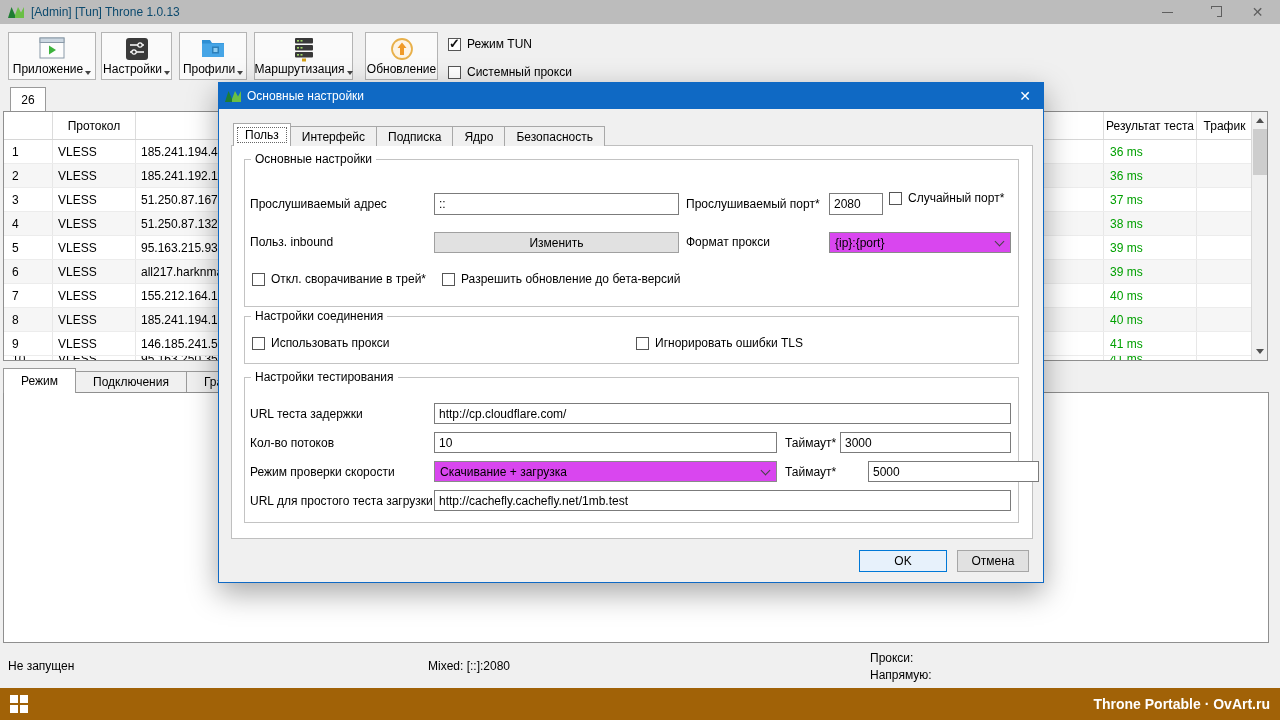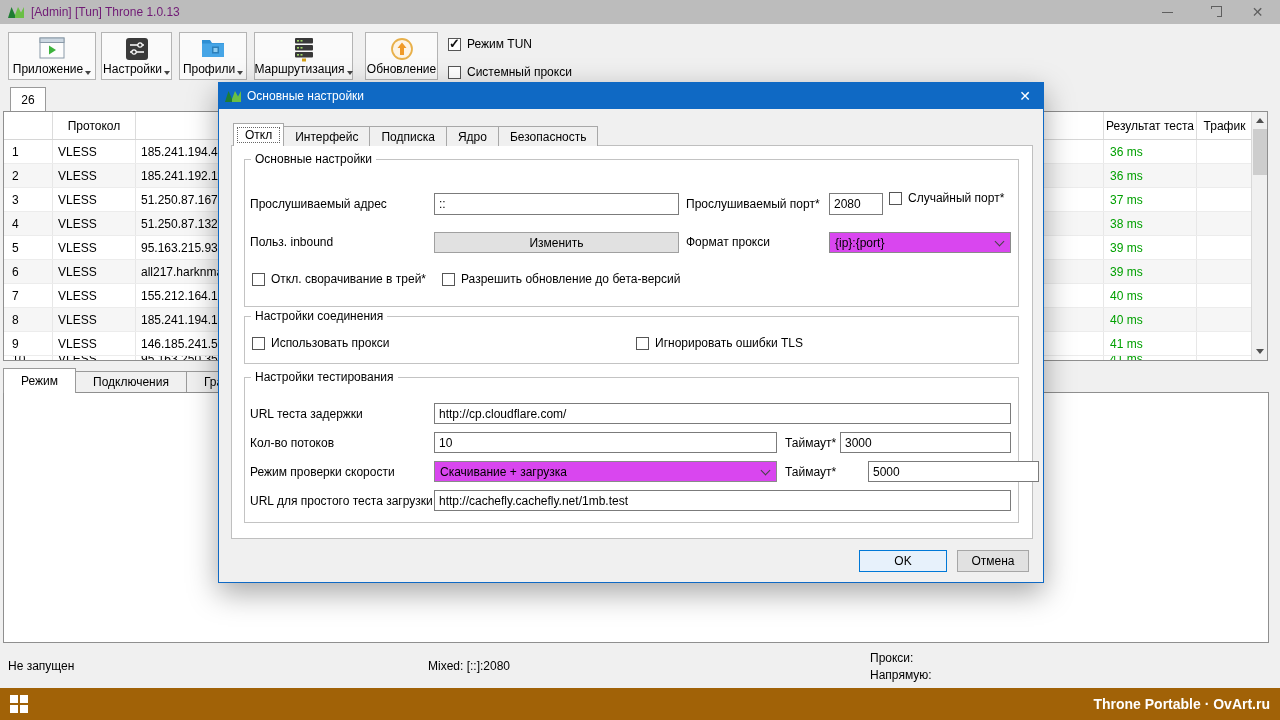--- a/index.html
+++ b/index.html
@@ -3,21 +3,21 @@
 <meta charset="utf-8">
 <style>
   *{margin:0;padding:0;box-sizing:border-box;}
   html,body{background:#444;}
   .screen{position:relative;width:1280px;height:720px;background:#f0f0f0;overflow:hidden;
           font-family:"Liberation Sans",sans-serif;font-size:12px;color:#000;}
 
   
   .titlebar{position:absolute;top:0;left:0;right:0;height:24px;background:#bcbcbc;
             display:flex;align-items:center;padding-left:8px;}
-  .titlebar .ttext{color:#701a75;margin-left:7px;}
+  .titlebar .ttext{color:#0c4a6e;margin-left:7px;}
   .wctrl{position:absolute;top:0;right:0;display:flex;height:24px;}
   .wctrl .wbtn{width:45px;height:24px;display:flex;align-items:center;justify-content:center;color:#5f5f5f;}
   .ic-min{width:11px;height:1px;background:#5f5f5f;}
   .ic-restore{position:relative;width:9px;height:9px;border:1px solid #5f5f5f;background:#bcbcbc;margin-top:2px;}
   .ic-restore::before{content:"";position:absolute;left:2px;top:-4px;width:9px;height:9px;border:1px solid #5f5f5f;}
   .ic-restore::after{content:"";position:absolute;left:-1px;top:-1px;width:9px;height:9px;background:#bcbcbc;}
   .ic-close{font-size:14px;line-height:14px;}
 
   
   .toolbar{position:absolute;top:24px;left:0;right:0;height:61px;background:#f0f0f0;}
@@ -330,21 +330,21 @@
         <polygon points="7,12 7,9 10,1 13,6.5 16,1 16,12" fill="#6abf45"></polygon>
       </svg>
       <span class="dtext">Основные настройки</span>
       <div class="dclose">
           <span>✕</span>
         </div>
     </div>
 
     <div class="dtabs">
         <div class="dtab active">
-          <span>Откл</span>
+          <span>Польз</span>
         </div>
         <div class="dtab">
           <span>Интерфейс</span>
         </div>
         <div class="dtab">
           <span>Подписка</span>
         </div>
         <div class="dtab">
           <span>Ядро</span>
         </div>

